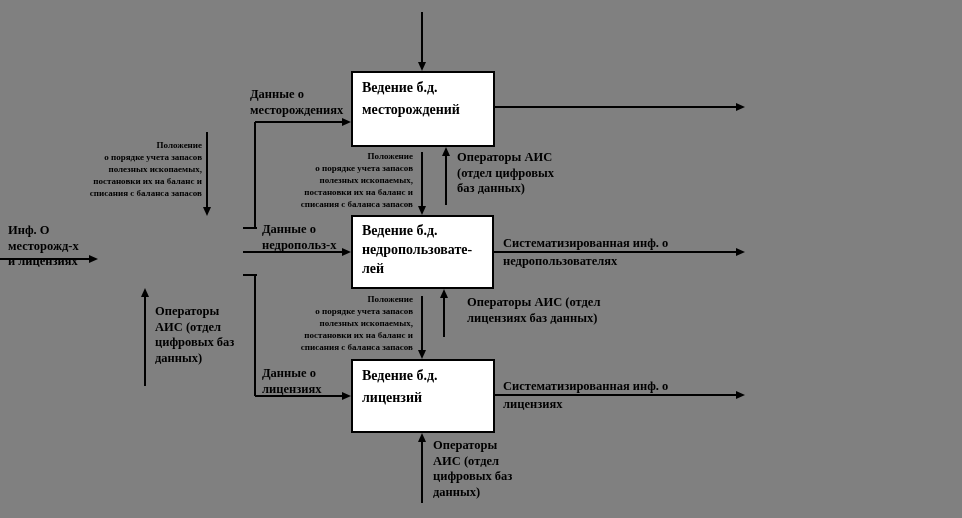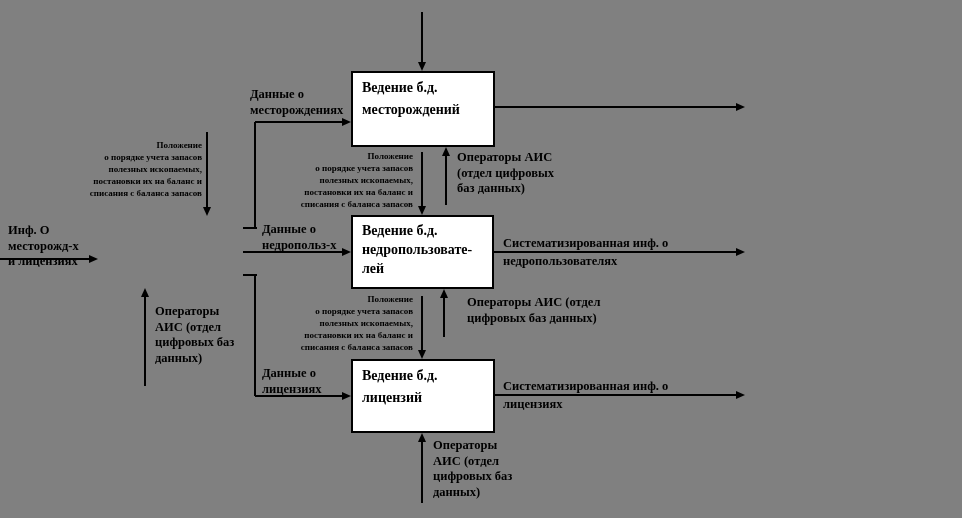--- a/index.html
+++ b/index.html
@@ -118,21 +118,21 @@
   <div class="lbl lbl-md" style="left:155px;top:304px">Операторы
 АИС (отдел
 цифровых баз
 данных)</div>
 
   <div class="lbl lbl-md" style="left:457px;top:150px">Операторы АИС
 (отдел цифровых
 баз данных)</div>
 
   <div class="lbl lbl-md" style="left:467px;top:295px">Операторы АИС (отдел
-цифровых баз данных)</div>
+лицензиях баз данных)</div>
 
   <div class="lbl lbl-md" style="left:433px;top:438px">Операторы
 АИС (отдел
 цифровых баз
 данных)</div>
 
 
   <div class="lbl lbl-md lh18" style="left:503px;top:234px">Систематизированная инф. о
 недропользователях</div>
 

